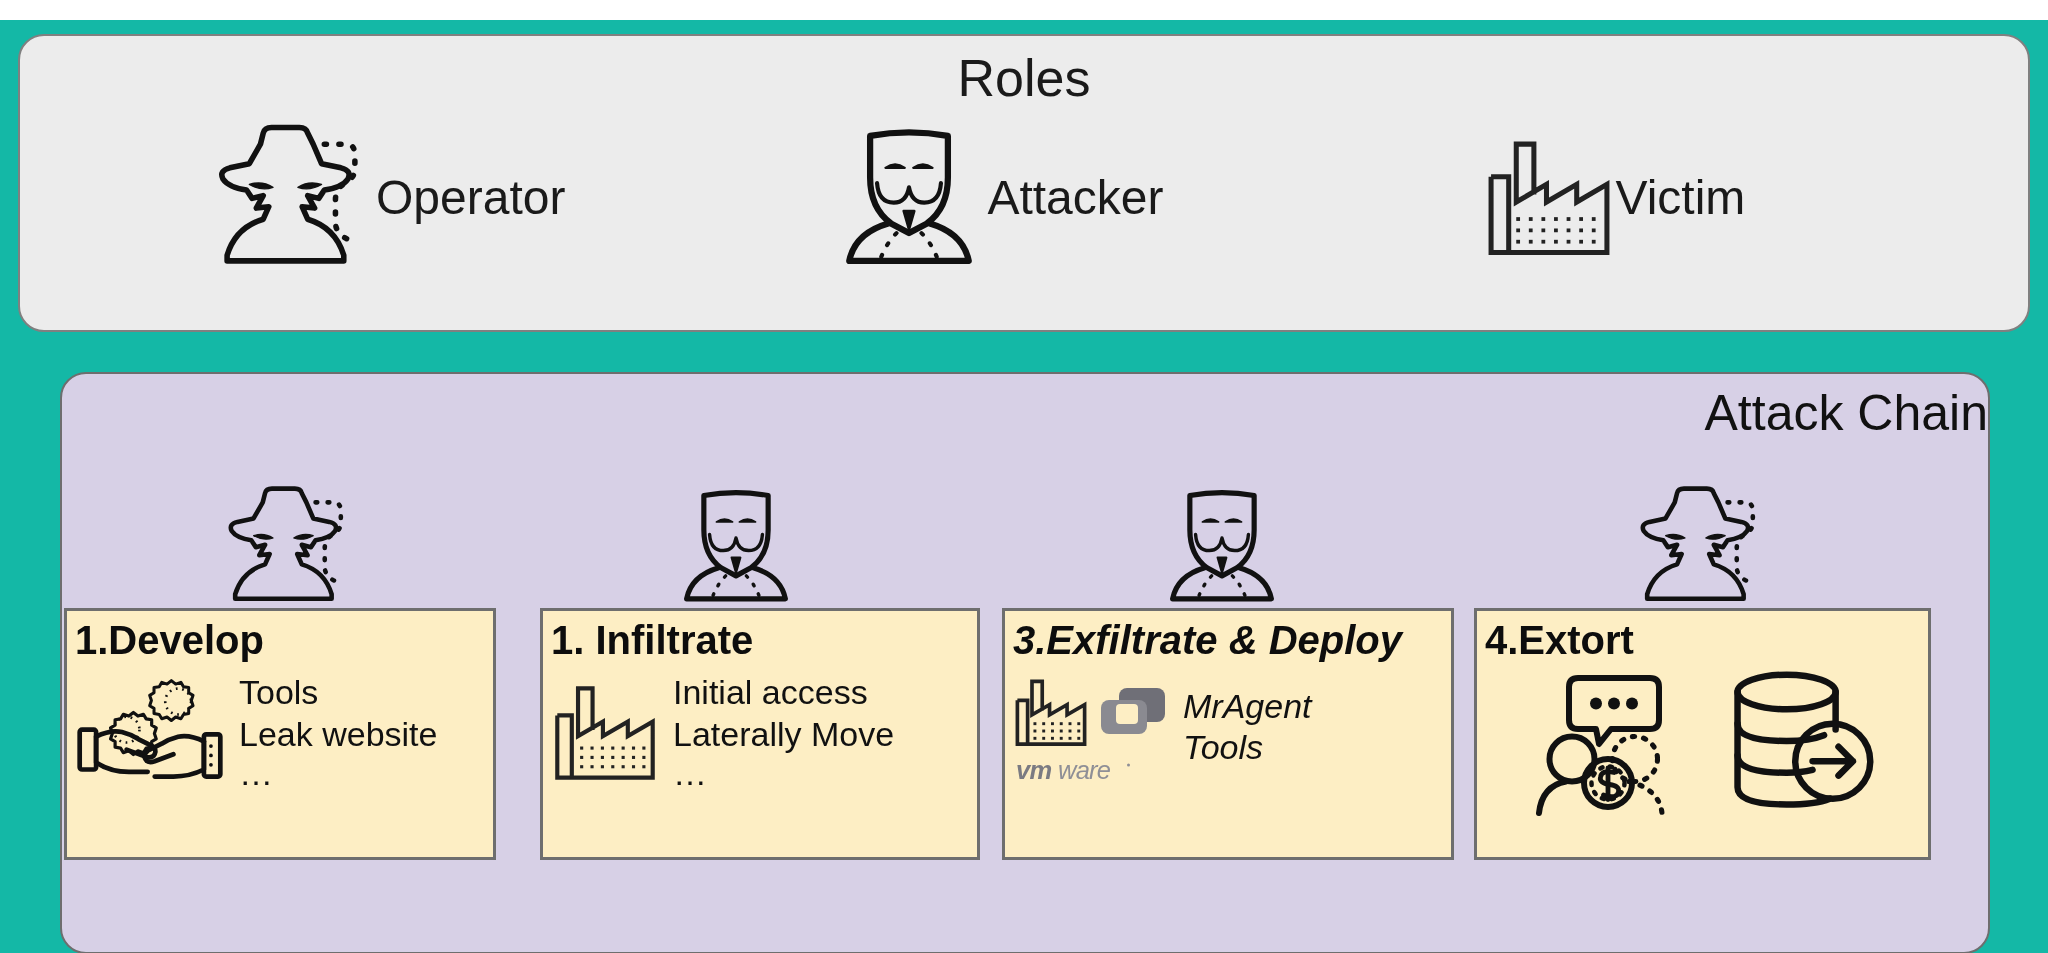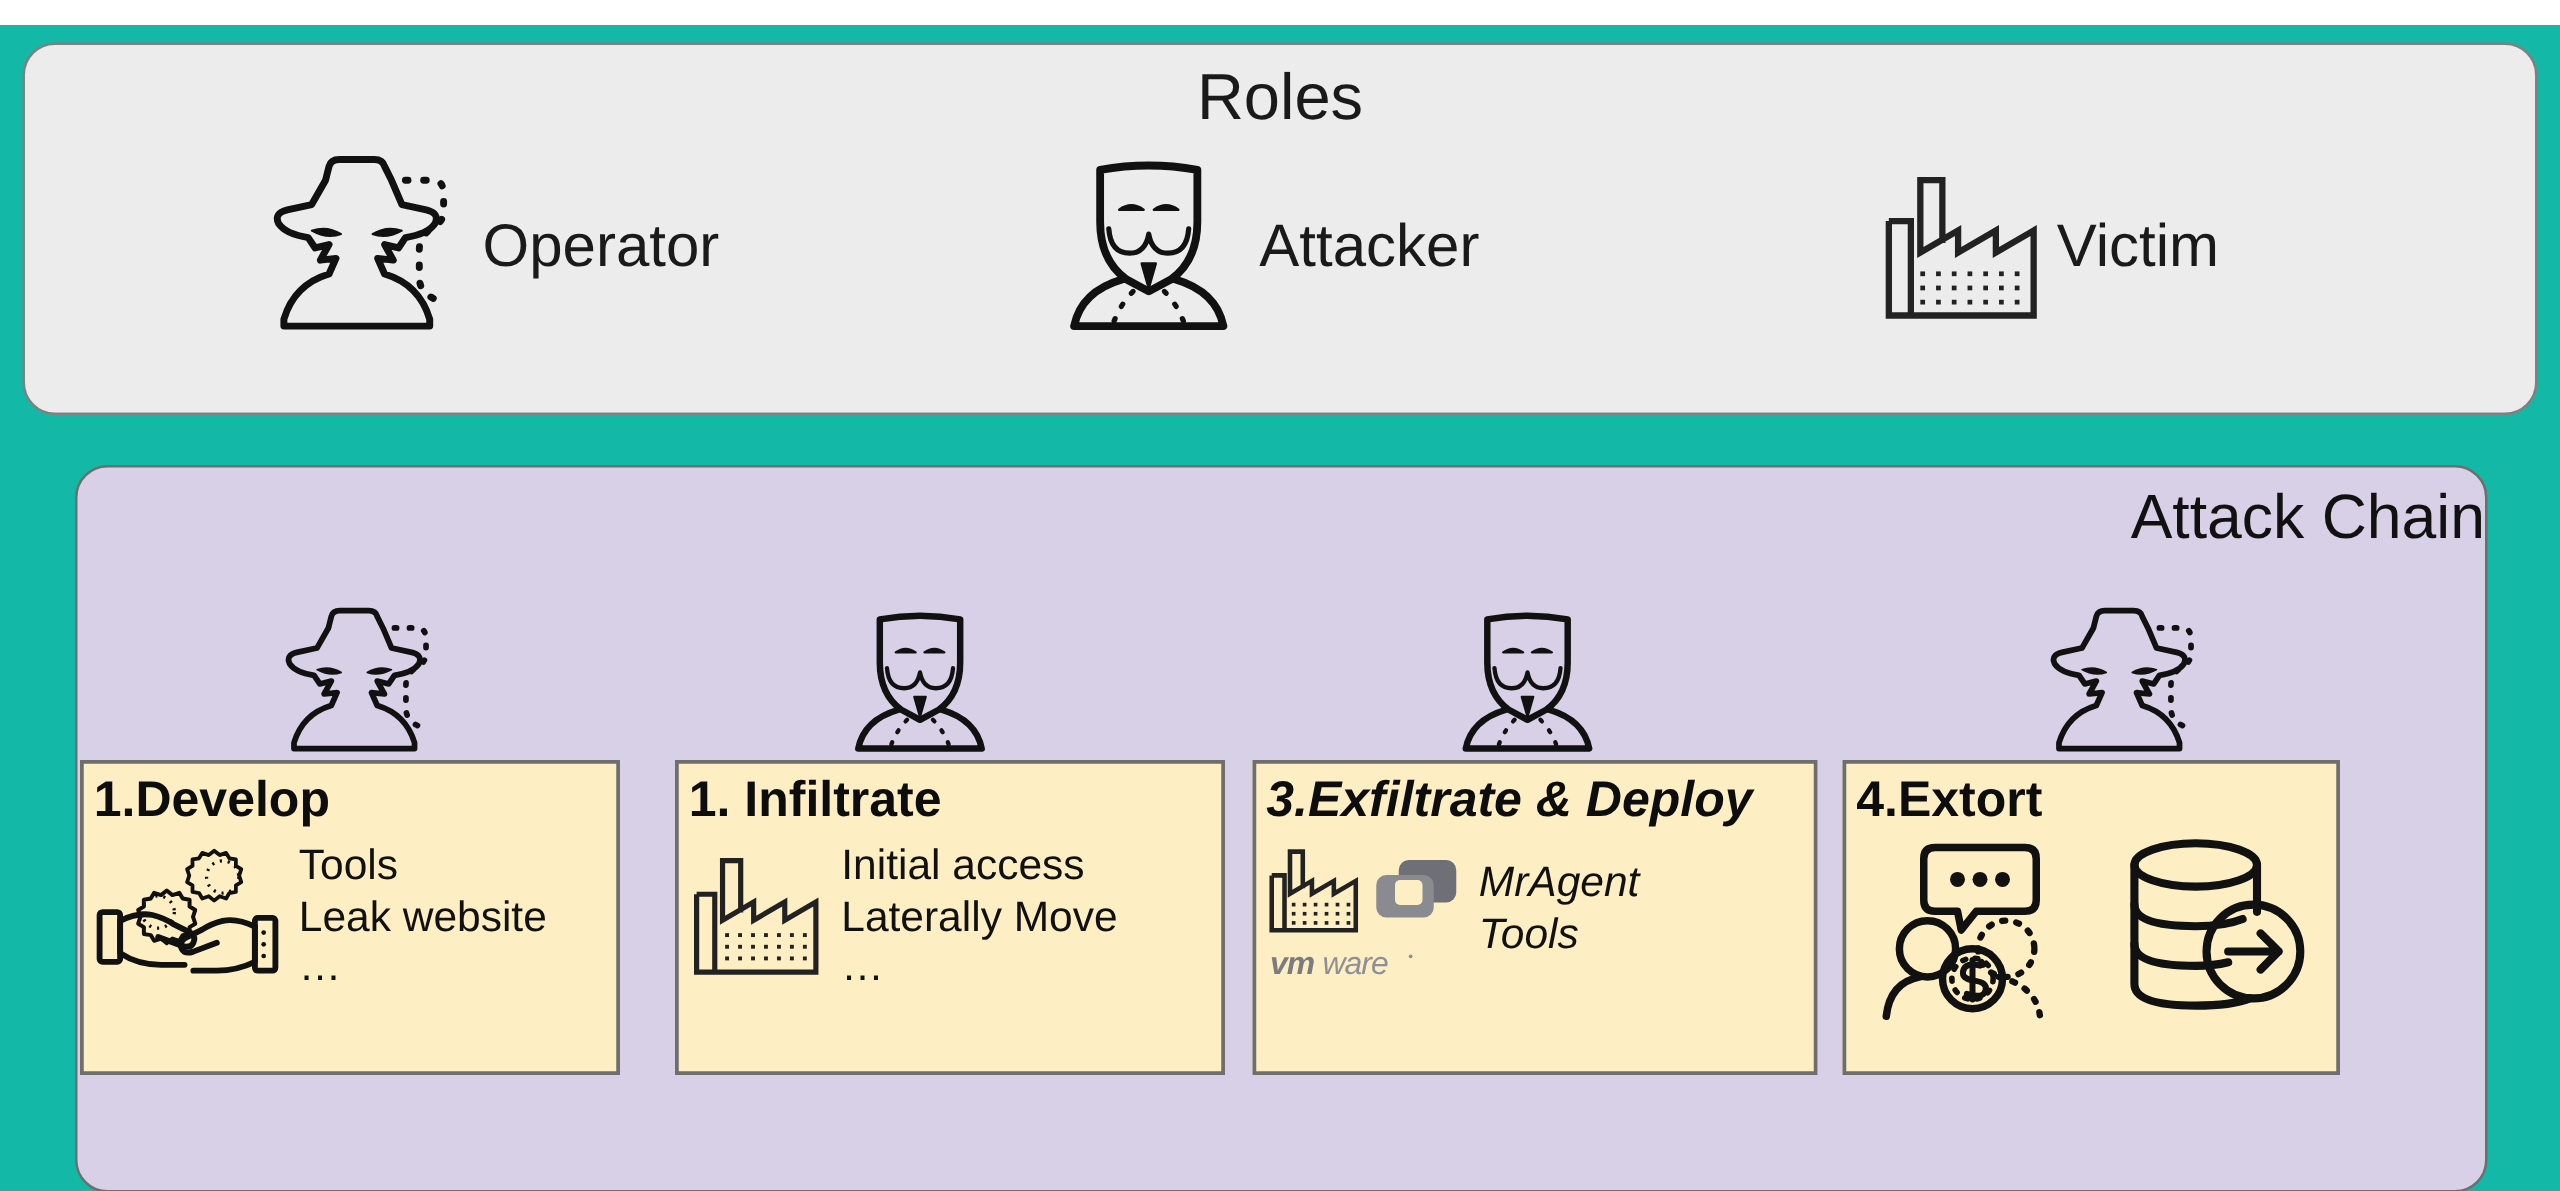--- a/index.html
+++ b/index.html
@@ -31,21 +31,20 @@
   .roles-row {
     position: absolute;
     left: 0; top: 86px;
     width: 100%;
     display: flex;
     align-items: center;
   }
   .role {
     display: flex;
     align-items: center;
-    gap: 10px;
   }
   .role-label { font-size: 48px; color:#1a1a1a; white-space: nowrap; }
 
   .role-operator { margin-left: 186px; }
   .role-attacker { margin-left: 266px; }
   .role-victim   { margin-left: 320px; }
 
   
   .chain-panel {
     position: absolute;
@@ -104,21 +103,21 @@
 
   
   .step1 { left: 0px;    width: 472px; }
   .step2 { left: 478px;  width: 452px; }
   .step3 { left: 936px;  width: 468px; font-style: italic; }
   .step4 { left: 1410px; width: 460px; }
 
   .step1 .card { width: 432px; height: 252px; margin-left: 2px; }
   .step2 .card { width: 440px; height: 252px; margin-left: 0px; }
   .step3 .card { width: 452px; height: 252px; margin-left: 4px; }
-  .step4 .card { width: 398px; height: 252px; margin-left: 2px; }
+  .step4 .card { width: 457px; height: 252px; margin-left: 2px; }
 
   .step1 .step-avatar { justify-content: flex-start; padding-left: 156px; }
   .step2 .step-avatar { justify-content: flex-start; padding-left: 130px; }
   .step3 .step-avatar { justify-content: flex-start; padding-left: 158px; }
   .step4 .step-avatar { justify-content: flex-start; padding-left: 158px; }
 
   .vmware-block { display:flex; flex-direction:column; align-items:center; gap:4px; }
   .vmware-row { display:flex; align-items:center; gap:8px; }
   .vmware-word { height: 26px; }
 

